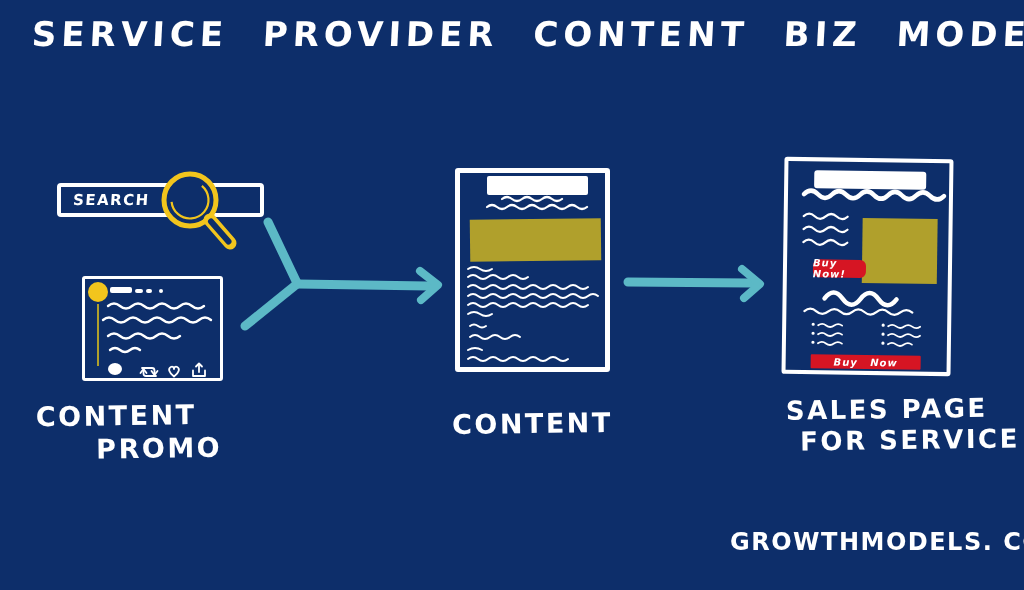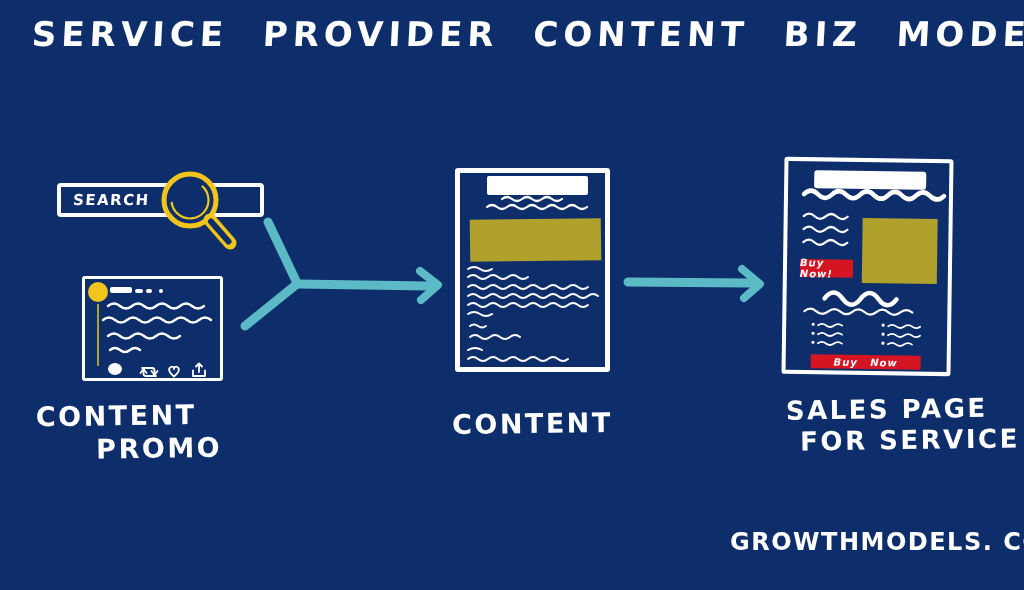--- a/index.html
+++ b/index.html
@@ -28,21 +28,21 @@
   .cp-titlebar{left:27px;top:3px;width:101px;height:19px;background:#fff;border-radius:2px;}
   .cp-image{left:10px;top:46px;width:131px;height:42px;background:#b0a02c;transform:rotate(-0.7deg);}
   
   .salespage{left:783px;top:158px;width:169px;height:217px;border-width:4px;border-radius:3px;
              transform:rotate(0.8deg);}
   .sp-headerbar{left:26px;top:9px;width:112px;height:18px;background:#fff;border-radius:3px;}
   .sp-image{left:75px;top:56px;width:75px;height:65px;background:#b0a02c;}
   .redbtn{position:absolute;background:#d61523;color:#fff;display:flex;align-items:center;
           justify-content:center;font-size:10px;font-weight:bold;letter-spacing:1px;
           border-radius:1px;font-style:italic;}
-  .buy1{left:13px;top:98px;width:53px;height:18px;}
+  .buy1{left:26px;top:98px;width:53px;height:18px;border-radius:6px;}
   .buy2{left:25px;top:193px;width:110px;height:14px;word-spacing:8px;}
   svg{display:block;}
   svg path, svg line{fill:none;stroke-linecap:round;stroke-linejoin:round;}
   .overlay{position:absolute;left:0;top:0;pointer-events:none;}
 </style>
 </head>
 <body>
 
 <div class="abs hand title">SERVICE PROVIDER CONTENT BIZ MODEL</div>
 

